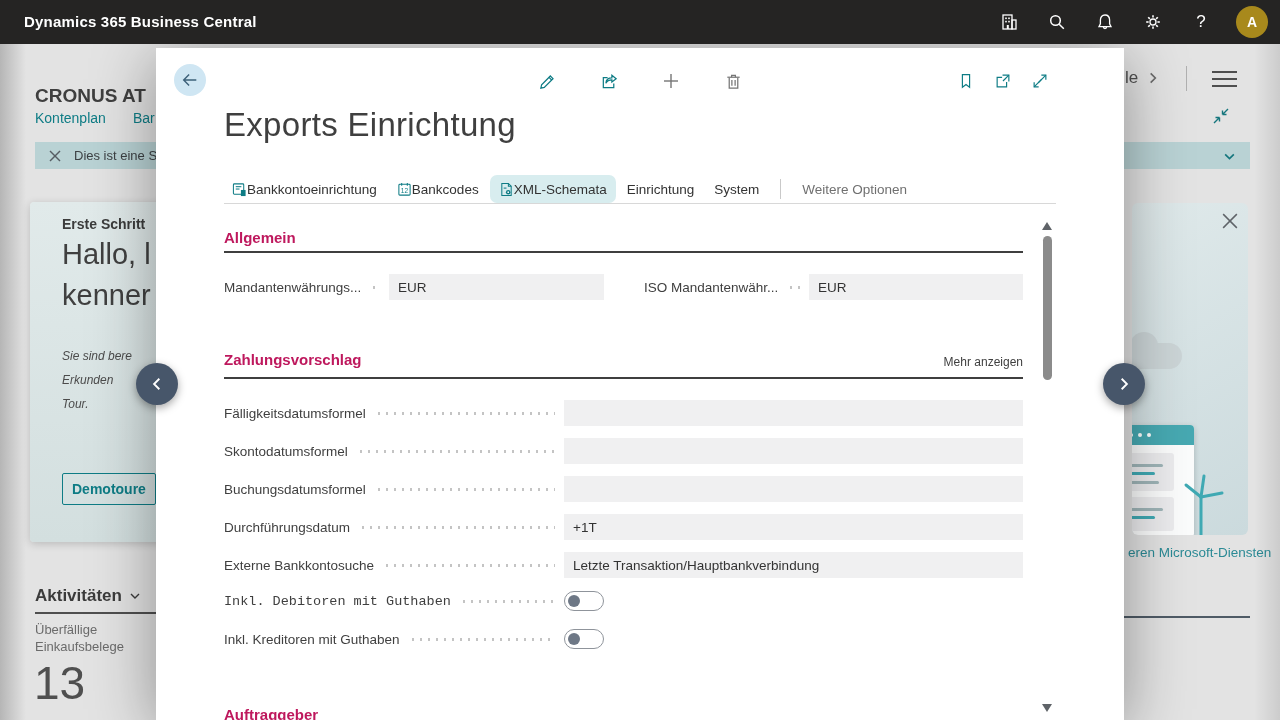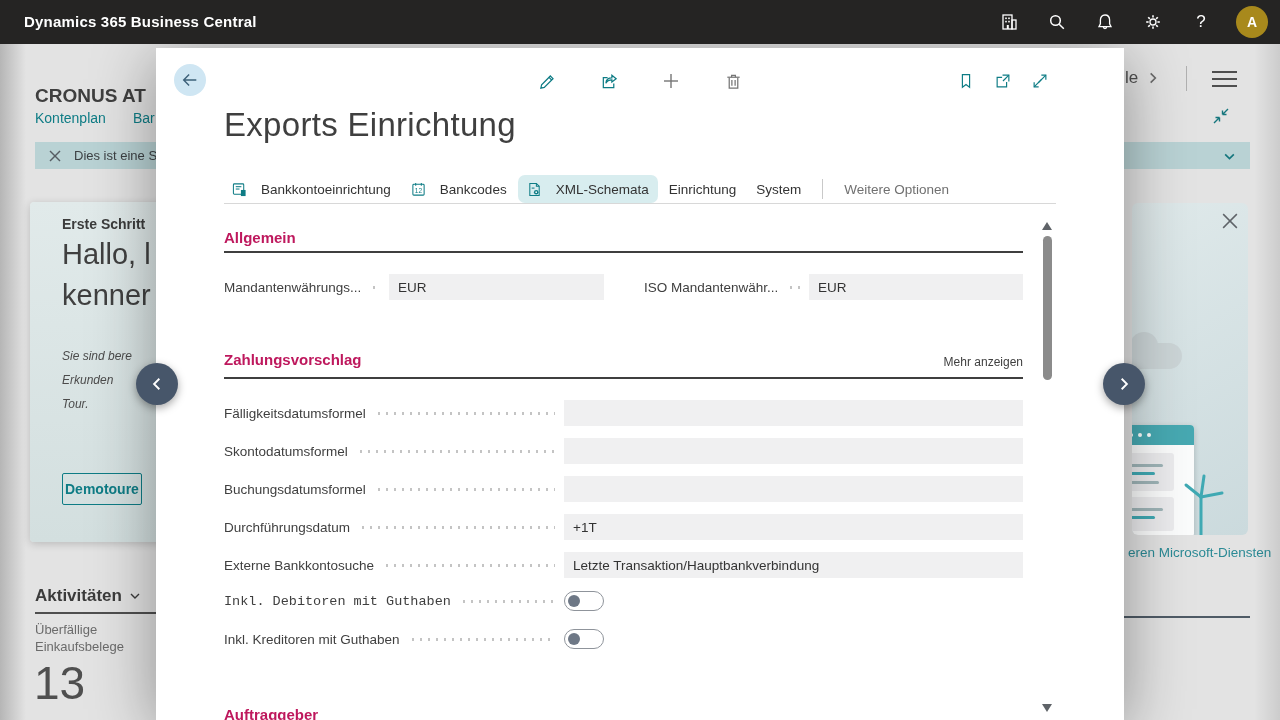--- a/index.html
+++ b/index.html
@@ -24,21 +24,21 @@
             display:flex;align-items:center;}
   .notif-x{margin-left:14px;display:flex;align-items:center;color:#565d63;cursor:pointer;}
   .notif-text{margin-left:13px;font-size:13px;color:#3d4144;}
   .notif-chev{position:absolute;right:14px;top:7px;color:#15767d;cursor:pointer;}
 
   .welcome-card{position:absolute;left:30px;top:202px;width:300px;height:340px;border-radius:4px;z-index:2;
      background:linear-gradient(180deg,#e1eaea,#d3dfdf);box-shadow:0 2px 8px rgba(0,0,0,.18);}
   .wc-eyebrow{position:absolute;left:32px;top:14px;font-size:14px;font-weight:700;color:#3c3c3c;}
   .wc-heading{position:absolute;left:32px;top:32px;font-size:29px;font-weight:300;color:#404040;line-height:41px;white-space:nowrap;}
   .wc-body{position:absolute;left:32px;top:142px;font-size:12px;font-style:italic;color:#4c4c4c;line-height:24px;}
-  .wc-btn{position:absolute;left:32px;top:271px;height:32px;padding:0 2px;border:1px solid #0e7c85;border-radius:2px;
+  .wc-btn{position:absolute;left:32px;top:271px;height:32px;padding:0 9px;border:1px solid #0e7c85;border-radius:2px;
           background:transparent;color:#0e7c85;font-size:14px;font-weight:700;
           font-family:"Liberation Sans",sans-serif;cursor:pointer;white-space:nowrap;text-align:center;}
 
   .act-heading{position:absolute;left:35px;top:586px;font-size:17px;font-weight:700;color:#3b3b3b;z-index:2;
                display:flex;align-items:center;gap:7px;cursor:pointer;}
   .act-underline{position:absolute;left:35px;top:612px;width:430px;height:2px;background:#4f4f4f;z-index:2;}
   .kpi-label{position:absolute;left:35px;top:621px;font-size:13px;color:#6b6b6b;line-height:17px;z-index:2;}
   .kpi-value{position:absolute;left:34px;top:656px;font-size:46px;font-weight:200;color:#4f4f4f;z-index:2;cursor:pointer;}
 
   
@@ -72,21 +72,21 @@
       box-shadow:0 10px 60px rgba(0,0,0,.38);}
   .back-btn{position:absolute;left:18px;top:16px;width:32px;height:32px;border-radius:50%;background:#cfe6f3;
       display:flex;align-items:center;justify-content:center;color:#3d617a;cursor:pointer;}
   .tb-row{position:absolute;top:20px;display:flex;gap:36px;}
   .tb-row2{position:absolute;top:20px;display:flex;gap:11px;}
   .dlg-icon{width:26px;height:26px;display:flex;align-items:center;justify-content:center;cursor:pointer;}
   .teal{color:#0e7c85;} .gray{color:#757575;}
   .dlg-title{position:absolute;left:68px;top:58px;font-size:33px;font-weight:200;color:#3f3f3f;letter-spacing:.3px;}
 
   .tabbar{position:absolute;left:67px;top:127px;height:28px;display:flex;align-items:center;gap:2px;}
-  .tab{display:flex;align-items:center;gap:14px;height:28px;padding:0 9px;font-size:13.5px;color:#333;cursor:pointer;white-space:nowrap;}
+  .tab{display:flex;align-items:center;gap:0;height:28px;padding:0 9px;font-size:13.5px;color:#333;cursor:pointer;white-space:nowrap;}
   .tab.selected{background:#d8edef;border-radius:7px;}
   .tab-ic{color:#0e7c85;display:flex;align-items:center;}
   .tab-divider{width:1px;height:20px;background:#c9c9c9;margin:0 10px;}
   .tab-more{color:#707070;font-size:13.5px;padding:0 9px;cursor:pointer;white-space:nowrap;}
   .tab-underline{position:absolute;left:68px;top:155px;width:832px;height:1px;background:#d8d8d8;}
 
   .sec-head{position:absolute;left:68px;font-size:15px;font-weight:700;color:#be185d;}
   .sec-line{position:absolute;left:68px;width:799px;height:2px;background:#3f3f3f;}
   .show-more{position:absolute;font-size:12px;color:#3f3f3f;cursor:pointer;}
 

